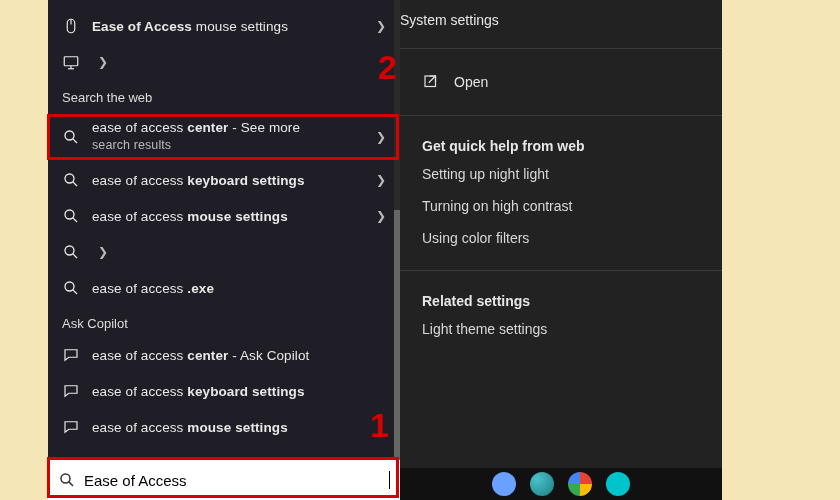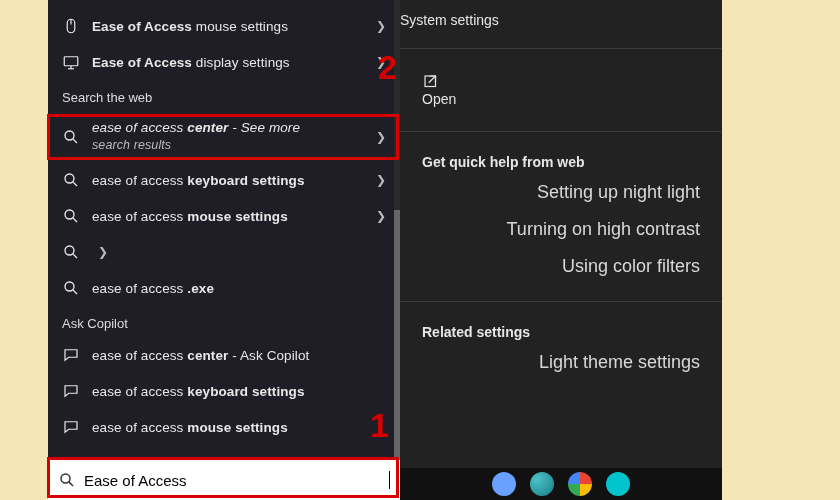--- a/index.html
+++ b/index.html
@@ -8,35 +8,35 @@
   .left-pane { width: 352px; height: 100%; background: rgba(25,25,25,0.95); position: relative; display: flex; flex-direction: column; }
   .right-pane { flex: 1; background: #222; position: relative; }
   .scroll { flex: 1; overflow: hidden; padding: 8px 0 0 0; }
   .row { display: flex; align-items: center; padding: 8px 14px 8px 14px; color: #e8e8e8; font-size: 13.5px; position: relative; min-height: 36px; cursor: pointer; }
   .row .ico { width: 18px; height: 18px; margin-right: 12px; flex: none; color: #e8e8e8; display: flex; align-items: center; justify-content: center; }
   .row .txt { flex: 1; letter-spacing: 0.1px; }
   .row .txt b { font-weight: 600; }
   .row .chev { flex: none; color: #bbb; font-size: 12px; margin-left: 6px; }
   .section-hdr { color: #ddd; font-size: 13px; padding: 10px 14px 6px 14px; font-weight: 400; }
   .sub { color: #bbb; font-size: 12.5px; }
-  .two-line .txt { line-height: 1.35; font-style: italic; }
+  .two-line .txt { line-height: 1.35; }
   .two-line .sub { display: block; }
   .scrollbar { position: absolute; right: 0; top: 0; bottom: 40px; width: 6px; background: #2a2a2a; }
   .scrollbar .thumb { position: absolute; left: 0; width: 100%; top: 210px; height: 260px; background: #666; }
   .search-bar { height: 40px; background: #fff; display: flex; align-items: center; padding: 0 10px; position: relative; }
   .search-bar .sicon { width: 18px; height: 18px; margin-right: 8px; color: #333; }
   .search-bar input { border: none; outline: none; font-size: 15px; flex: 1; background: transparent; }
   .caret { display: inline-block; width: 1px; height: 18px; background: #000; vertical-align: middle; }
   
   .rp-title { color: #e6e6e6; font-size: 14px; padding: 12px 0; }
-  .rp-row { display: flex; padding: 16px 22px; color: #e4e4e4; font-size: 14px; cursor: pointer; flex-direction: column; }
+  .rp-row { display: flex; align-items: center; padding: 16px 22px; color: #e4e4e4; font-size: 14px; cursor: pointer; }
   .rp-row .picon { width: 18px; height: 18px; margin-right: 14px; }
   .rp-sep { height: 1px; background: #3a3a3a; margin: 8px 0; }
   .rp-head { color: #e6e6e6; font-size: 14px; font-weight: 600; padding: 14px 22px 4px 22px; }
-  .rp-link { color: #d8d8d8; font-size: 18px; padding: 8px 22px; cursor: pointer; text-align: right; }
+  .rp-link { color: #d8d8d8; font-size: 14px; padding: 8px 22px; cursor: pointer; }
   
   .taskbar { position: absolute; left: 0; right: 0; bottom: 0; height: 32px; background: #111; display: flex; align-items: center; justify-content: center; gap: 14px; }
   .tb-ico { width: 24px; height: 24px; border-radius: 50%; }
   .tb1 { background: #6aa0ff; }
   .tb2 { background: radial-gradient(circle at 30% 30%, #4cc2c9, #1a7d84); }
   .tb3 { background: conic-gradient(#ea4335 0 90deg, #fbbc05 90deg 180deg, #34a853 180deg 270deg, #4285f4 270deg 360deg); }
   .tb4 { background: #00c4cc; }
   
   .anno-box1 { position: absolute; border: 3px solid #d60000; left: 47px; top: 114px; width: 352px; height: 46px; pointer-events: none; }
   .anno-box2 { position: absolute; border: 3px solid #d60000; left: 47px; top: 457px; width: 352px; height: 41px; pointer-events: none; }
@@ -64,21 +64,20 @@
         <span class="chev">❯</span>
       </div>
       <div class="row">
         <span class="ico">
           <svg viewBox="0 0 24 24" fill="none" stroke="currentColor" stroke-width="1.6">
               <rect x="3" y="5" width="18" height="12" rx="1"></rect>
               <line x1="8" y1="21" x2="16" y2="21"></line>
               <line x1="12" y1="17" x2="12" y2="21"></line>
             </svg>
         </span>
-        <span class="txt"><b>Ease of Access</b><span> display settings</span></span>
         <span class="chev">❯</span>
       </div>
 
       <div class="section-hdr">Search the web</div>
 
       <div class="row two-line">
         <span class="ico">
           <svg viewBox="0 0 24 24" fill="none" stroke="currentColor" stroke-width="1.8">
               <circle cx="10" cy="10" r="6"></circle>
               <line x1="20" y1="20" x2="14.5" y2="14.5"></line>

